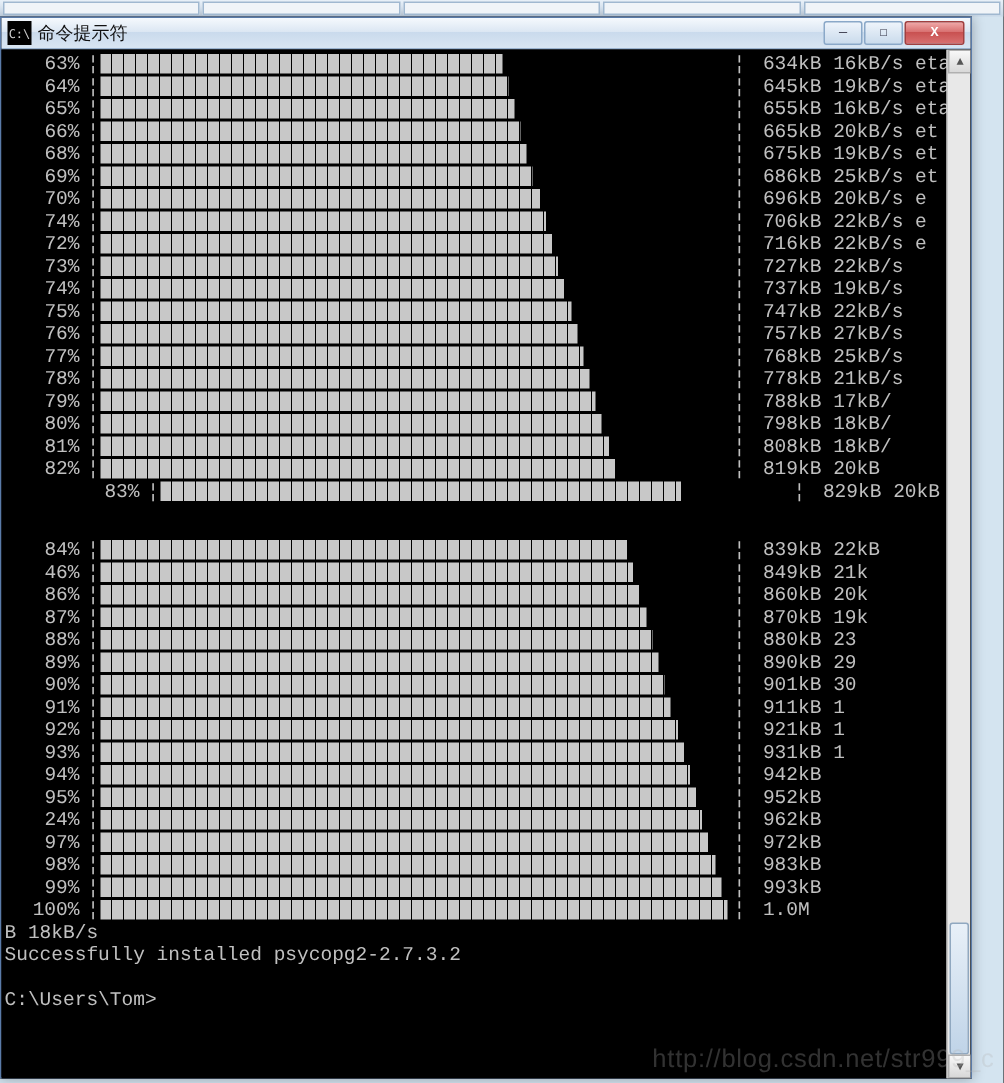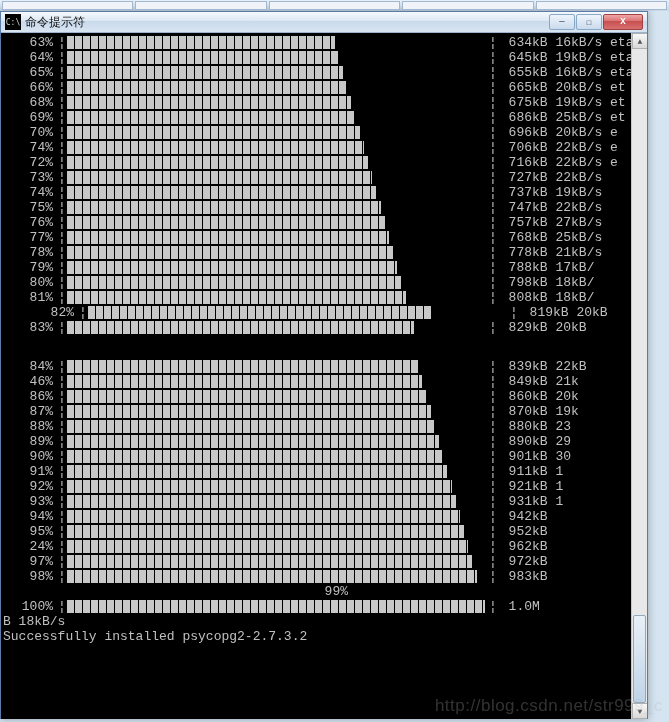--- a/index.html
+++ b/index.html
@@ -192,42 +192,43 @@
         <div class="line" style="overflow: hidden;"><span class="pct">72%</span><span class="pipe1">¦</span><span class="fill" style="width: 301px;"></span><span style="display: inline-block; width: 121px;"></span><span>¦</span><span class="rest"> 716kB 22kB/s e</span></div>
         <div class="line" style="overflow: hidden;"><span class="pct">73%</span><span class="pipe1">¦</span><span class="fill" style="width: 305px;"></span><span style="display: inline-block; width: 117px;"></span><span>¦</span><span class="rest"> 727kB 22kB/s</span></div>
         <div class="line" style="overflow: hidden;"><span class="pct">74%</span><span class="pipe1">¦</span><span class="fill" style="width: 309px;"></span><span style="display: inline-block; width: 113px;"></span><span>¦</span><span class="rest"> 737kB 19kB/s</span></div>
         <div class="line" style="overflow: hidden;"><span class="pct">75%</span><span class="pipe1">¦</span><span class="fill" style="width: 314px;"></span><span style="display: inline-block; width: 108px;"></span><span>¦</span><span class="rest"> 747kB 22kB/s</span></div>
         <div class="line" style="overflow: hidden;"><span class="pct">76%</span><span class="pipe1">¦</span><span class="fill" style="width: 318px;"></span><span style="display: inline-block; width: 104px;"></span><span>¦</span><span class="rest"> 757kB 27kB/s</span></div>
         <div class="line" style="overflow: hidden;"><span class="pct">77%</span><span class="pipe1">¦</span><span class="fill" style="width: 322px;"></span><span style="display: inline-block; width: 100px;"></span><span>¦</span><span class="rest"> 768kB 25kB/s</span></div>
         <div class="line" style="overflow: hidden;"><span class="pct">78%</span><span class="pipe1">¦</span><span class="fill" style="width: 326px;"></span><span style="display: inline-block; width: 96px;"></span><span>¦</span><span class="rest"> 778kB 21kB/s</span></div>
         <div class="line" style="overflow: hidden;"><span class="pct">79%</span><span class="pipe1">¦</span><span class="fill" style="width: 330px;"></span><span style="display: inline-block; width: 92px;"></span><span>¦</span><span class="rest"> 788kB 17kB/</span></div>
         <div class="line" style="overflow: hidden;"><span class="pct">80%</span><span class="pipe1">¦</span><span class="fill" style="width: 334px;"></span><span style="display: inline-block; width: 88px;"></span><span>¦</span><span class="rest"> 798kB 18kB/</span></div>
         <div class="line" style="overflow: hidden;"><span class="pct">81%</span><span class="pipe1">¦</span><span class="fill" style="width: 339px;"></span><span style="display: inline-block; width: 83px;"></span><span>¦</span><span class="rest"> 808kB 18kB/</span></div>
-        <div class="line" style="overflow: hidden; padding-left: 21px;"><span class="pct">82%</span><span class="pipe1">¦</span><span class="fill" style="width: 343px;"></span><span style="display: inline-block; width: 79px;"></span><span>¦</span><span class="rest"> 819kB 20kB</span></div>
-        <div class="line" style="overflow: hidden;"><span class="pct">83%</span><span class="pipe1">¦</span><span class="fill" style="width: 347px;"></span><span style="display: inline-block; width: 75px;"></span><span>¦</span><span class="rest"> 829kB 20kB</span></div>
+        <div class="line" style="overflow: hidden;"><span class="pct">82%</span><span class="pipe1">¦</span><span class="fill" style="width: 343px;"></span><span style="display: inline-block; width: 79px;"></span><span>¦</span><span class="rest"> 819kB 20kB</span></div>
+        <div class="line" style="overflow: hidden; margin-left: 40px;"><span class="pct">83%</span><span class="pipe1">¦</span><span class="fill" style="width: 347px;"></span><span style="display: inline-block; width: 75px;"></span><span>¦</span><span class="rest"> 829kB 20kB</span></div>
         <div class="line" style="overflow: hidden; margin-top: 24px;"><span class="pct">84%</span><span class="pipe1">¦</span><span class="fill" style="width: 351px;"></span><span style="display: inline-block; width: 71px;"></span><span>¦</span><span class="rest"> 839kB 22kB</span></div>
         <div class="line" style="overflow: hidden;"><span class="pct">46%</span><span class="pipe1">¦</span><span class="fill" style="width: 355px;"></span><span style="display: inline-block; width: 67px;"></span><span>¦</span><span class="rest"> 849kB 21k</span></div>
         <div class="line" style="overflow: hidden;"><span class="pct">86%</span><span class="pipe1">¦</span><span class="fill" style="width: 359px;"></span><span style="display: inline-block; width: 63px;"></span><span>¦</span><span class="rest"> 860kB 20k</span></div>
         <div class="line" style="overflow: hidden;"><span class="pct">87%</span><span class="pipe1">¦</span><span class="fill" style="width: 364px;"></span><span style="display: inline-block; width: 58px;"></span><span>¦</span><span class="rest"> 870kB 19k</span></div>
         <div class="line" style="overflow: hidden;"><span class="pct">88%</span><span class="pipe1">¦</span><span class="fill" style="width: 368px;"></span><span style="display: inline-block; width: 54px;"></span><span>¦</span><span class="rest"> 880kB 23</span></div>
         <div class="line" style="overflow: hidden;"><span class="pct">89%</span><span class="pipe1">¦</span><span class="fill" style="width: 372px;"></span><span style="display: inline-block; width: 50px;"></span><span>¦</span><span class="rest"> 890kB 29</span></div>
         <div class="line" style="overflow: hidden;"><span class="pct">90%</span><span class="pipe1">¦</span><span class="fill" style="width: 376px;"></span><span style="display: inline-block; width: 46px;"></span><span>¦</span><span class="rest"> 901kB 30</span></div>
         <div class="line" style="overflow: hidden;"><span class="pct">91%</span><span class="pipe1">¦</span><span class="fill" style="width: 380px;"></span><span style="display: inline-block; width: 42px;"></span><span>¦</span><span class="rest"> 911kB 1</span></div>
         <div class="line" style="overflow: hidden;"><span class="pct">92%</span><span class="pipe1">¦</span><span class="fill" style="width: 385px;"></span><span style="display: inline-block; width: 37px;"></span><span>¦</span><span class="rest"> 921kB 1</span></div>
         <div class="line" style="overflow: hidden;"><span class="pct">93%</span><span class="pipe1">¦</span><span class="fill" style="width: 389px;"></span><span style="display: inline-block; width: 33px;"></span><span>¦</span><span class="rest"> 931kB 1</span></div>
         <div class="line" style="overflow: hidden;"><span class="pct">94%</span><span class="pipe1">¦</span><span class="fill" style="width: 393px;"></span><span style="display: inline-block; width: 29px;"></span><span>¦</span><span class="rest"> 942kB</span></div>
         <div class="line" style="overflow: hidden;"><span class="pct">95%</span><span class="pipe1">¦</span><span class="fill" style="width: 397px;"></span><span style="display: inline-block; width: 25px;"></span><span>¦</span><span class="rest"> 952kB</span></div>
         <div class="line" style="overflow: hidden;"><span class="pct">24%</span><span class="pipe1">¦</span><span class="fill" style="width: 401px;"></span><span style="display: inline-block; width: 21px;"></span><span>¦</span><span class="rest"> 962kB</span></div>
         <div class="line" style="overflow: hidden;"><span class="pct">97%</span><span class="pipe1">¦</span><span class="fill" style="width: 405px;"></span><span style="display: inline-block; width: 17px;"></span><span>¦</span><span class="rest"> 972kB</span></div>
         <div class="line" style="overflow: hidden;"><span class="pct">98%</span><span class="pipe1">¦</span><span class="fill" style="width: 410px;"></span><span style="display: inline-block; width: 12px;"></span><span>¦</span><span class="rest"> 983kB</span></div>
-        <div class="line" style="overflow: hidden; flex-direction: column;"><span class="pct">99%</span><span class="pipe1">¦</span><span class="fill" style="width: 414px;"></span><span style="display: inline-block; width: 8px;"></span><span>¦</span><span class="rest"> 993kB</span></div>
+        <div class="line" style="overflow: hidden;"><span class="pct">99%</span><span class="pipe1">¦</span><span class="fill" style="width: 414px;"></span><span style="display: inline-block; width: 8px;"></span><span>¦</span><span class="rest"> 993kB</span></div>
         <div class="line" style="overflow: hidden;"><span class="pct">100%</span><span class="pipe1">¦</span><span class="fill" style="width: 418px;"></span><span style="display: inline-block; width: 4px;"></span><span>¦</span><span class="rest"> 1.0M</span></div>
         <div class="line msg">B 18kB/s</div>
         <div class="line msg">Successfully installed psycopg2-2.7.3.2</div>
         <div class="line msg"></div>
+        <div class="line msg">C:\Users\Tom&gt;</div>
       </div>
 
     <div class="scroll-v">
       <div class="scroll-btn">▲</div>
       <div class="scroll-track">
         <div class="scroll-thumb"></div>
       </div>
       <div class="scroll-btn" style="position:absolute;bottom:0;">▼</div>
     </div>
   </div>

